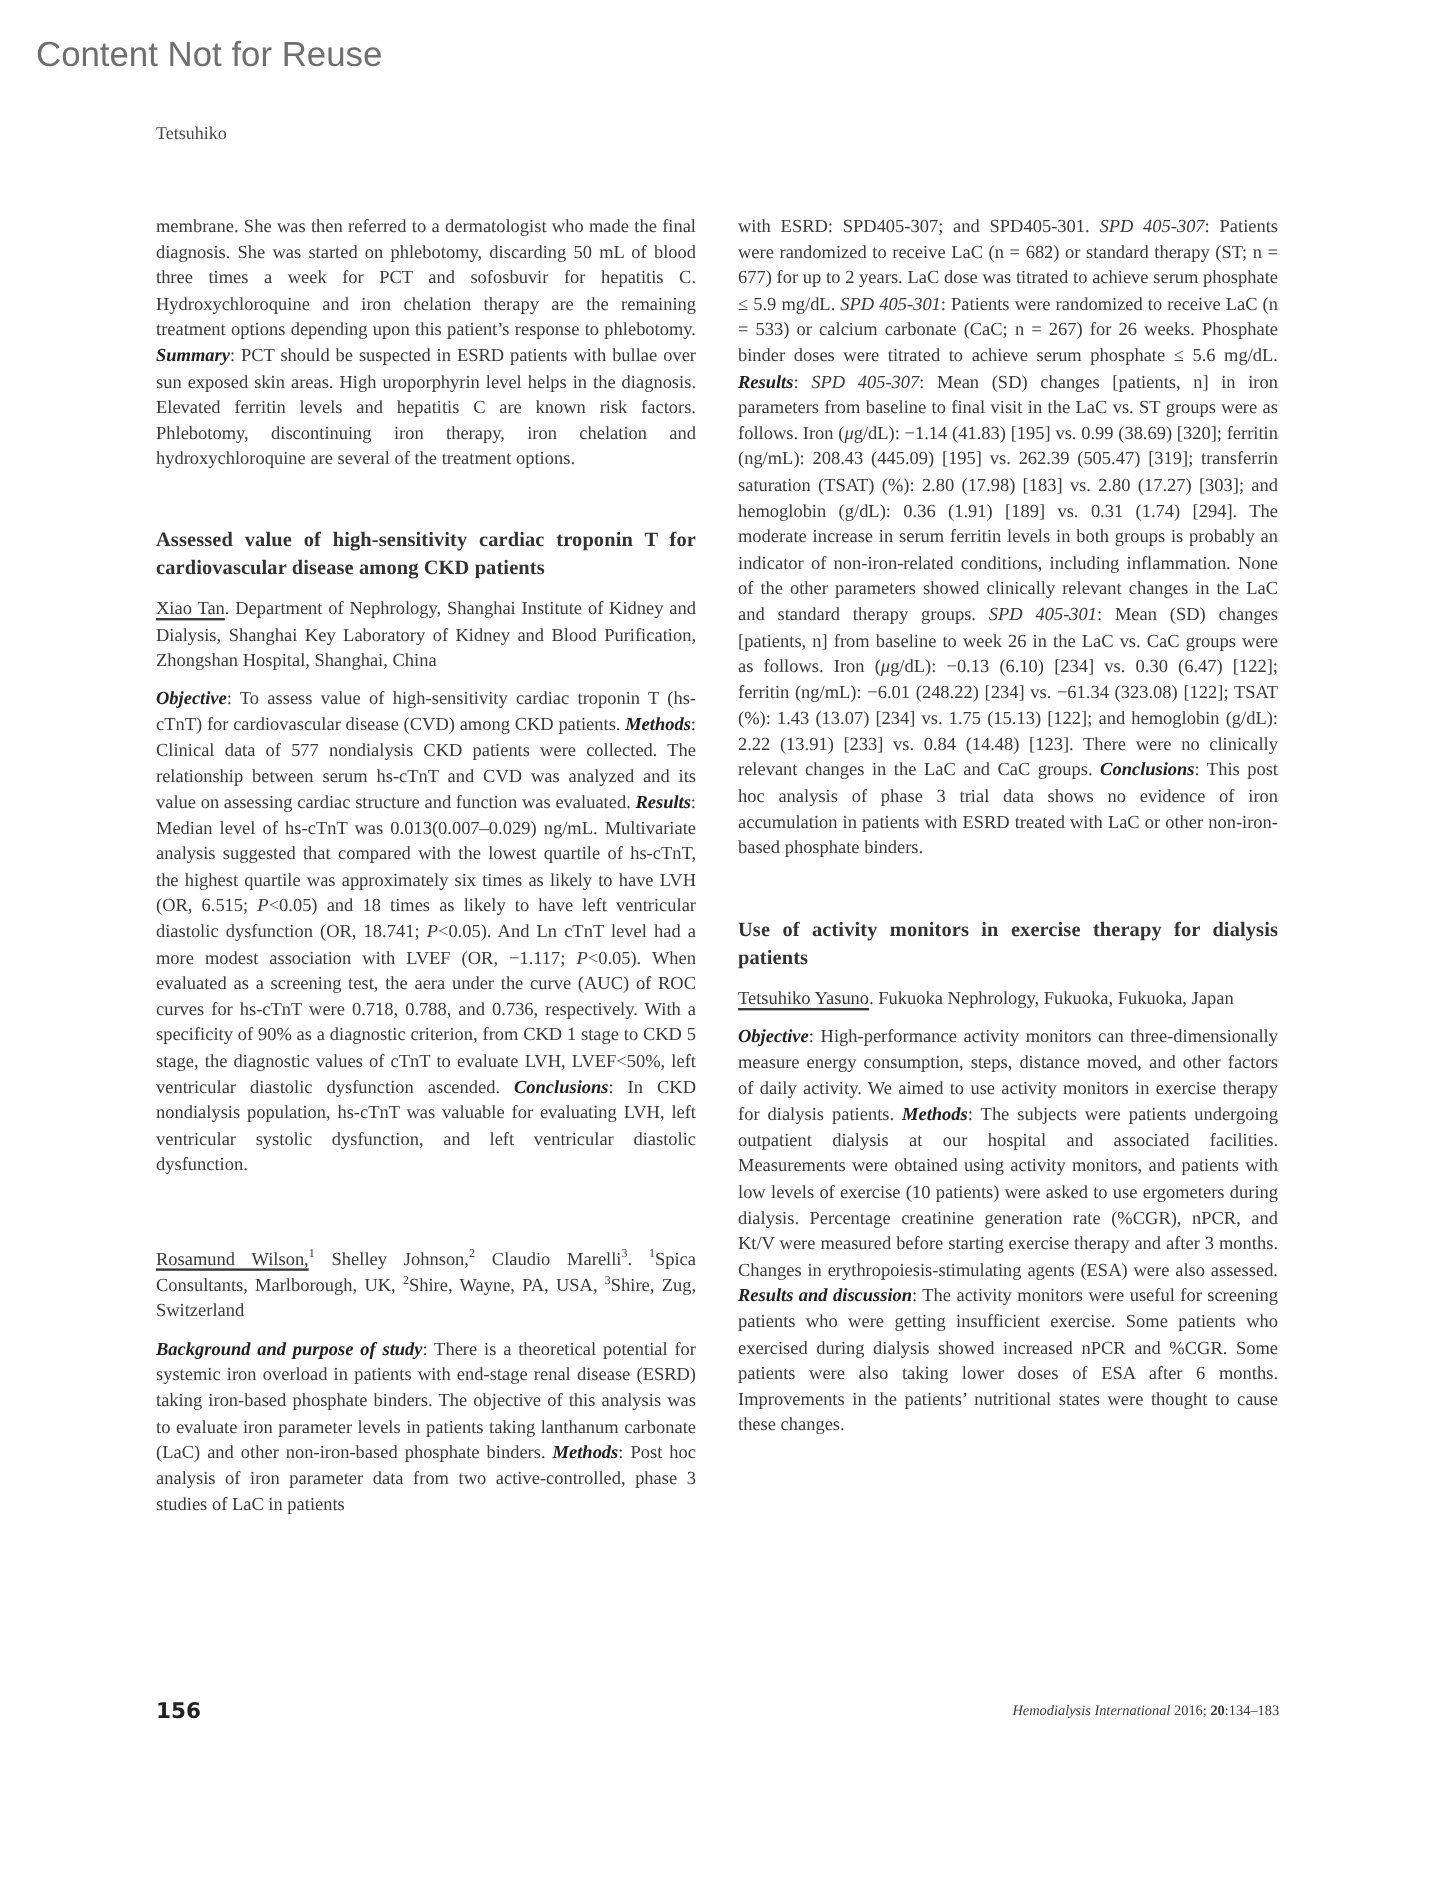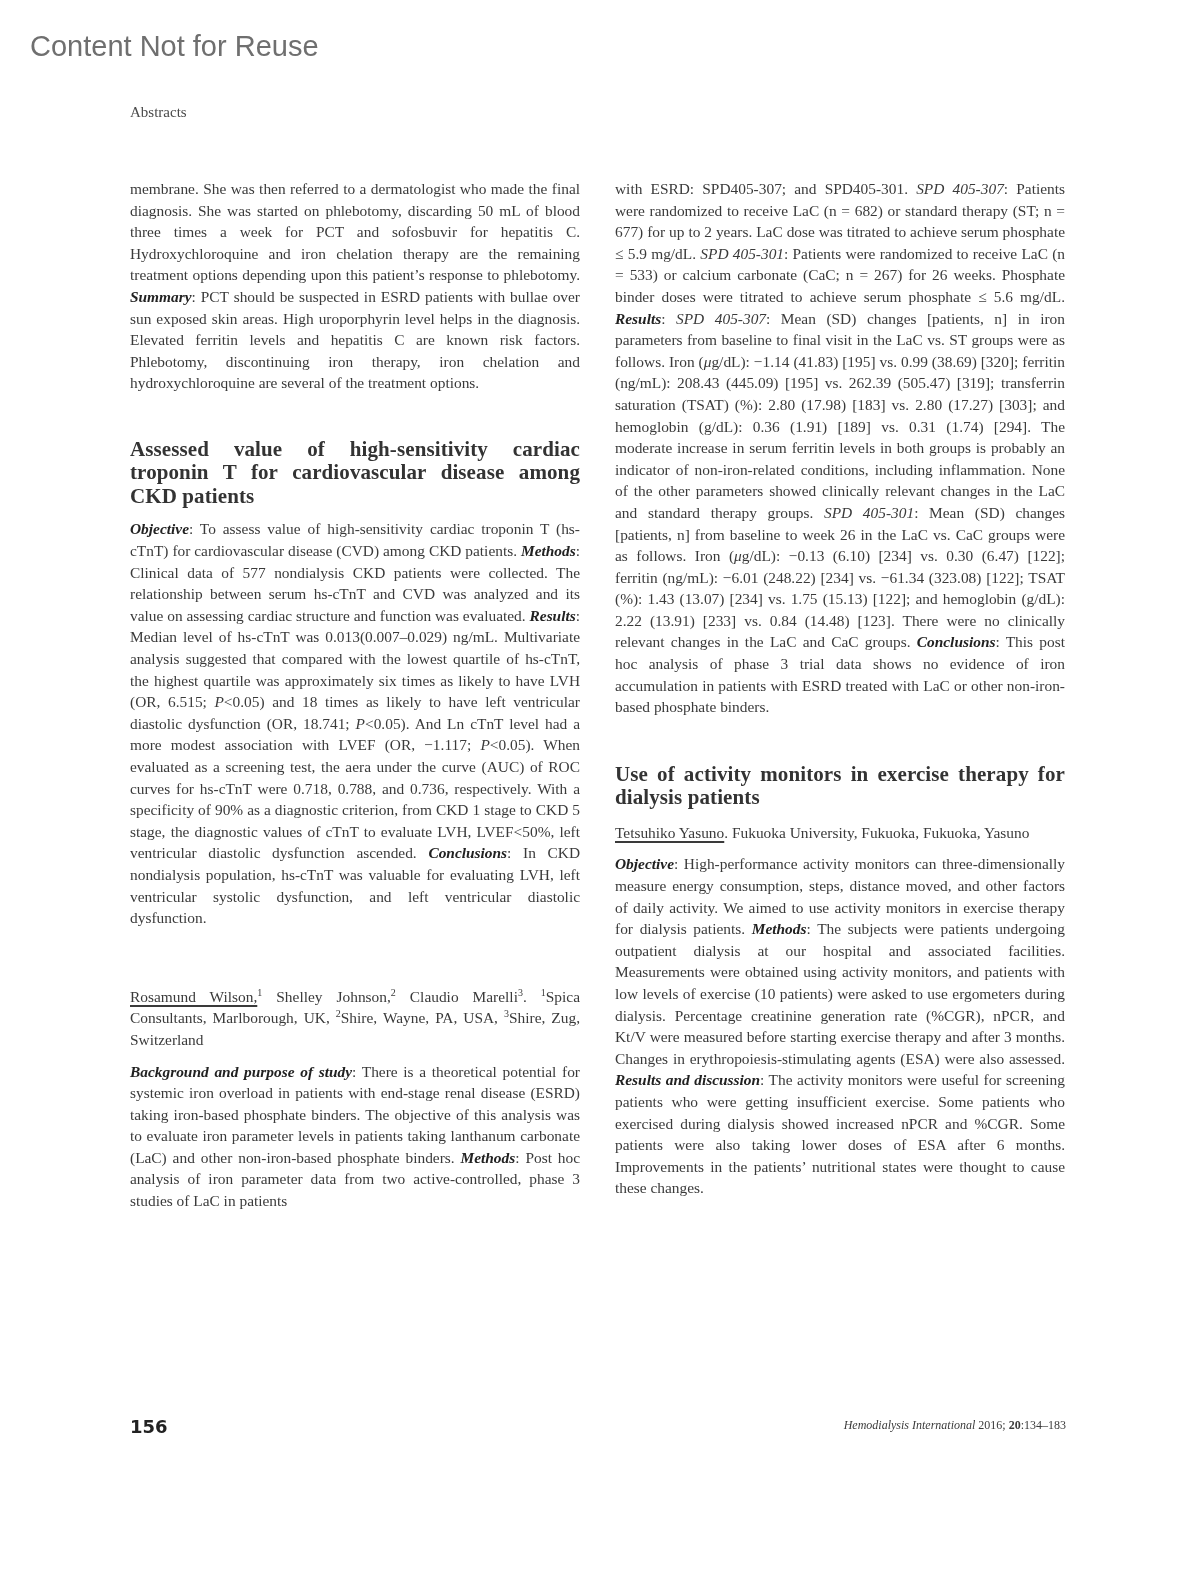--- a/index.html
+++ b/index.html
@@ -4,63 +4,64 @@
   <style>
     html, body { margin: 0; padding: 0; background: #ffffff; }
     body { width: 1200px; height: 1571px; position: relative; overflow: hidden; color: #3a3a3a; }
     .watermark { position: absolute; left: 30px; top: 30px; font-family: "Liberation Sans", sans-serif; font-size: 29px; color: #6f6f6f; }
     .running-head { position: absolute; left: 130px; top: 104px; font-family: "Liberation Serif", serif; font-size: 15px; color: #4a4a4a; }
     .col { position: absolute; top: 178px; width: 450px; font-family: Liberation Serif, serif; font-size: 15.4px; line-height: 21.6px; text-align: justify; hyphens: auto; }
     .col.left { left: 130px; }
     .col.right { left: 615px; }
     .col p { margin: 0; }
     .col p.gap { margin-top: 10px; }
-    .title { font-weight: bold; color: #333; font-size: 21px; line-height: 23.5px; margin: 0; letter-spacing: 0.1px; }
+    .title { font-weight: bold; color: #333; font-size: 17px; line-height: 23.5px; margin: 0; letter-spacing: 0.1px; }
     .authors { margin-top: 12px !important; }
     .presenter { text-decoration: underline; text-decoration-thickness: 2px; text-underline-offset: 3px; }
     .lbl { font-weight: bold; font-style: italic; color: #222; }
     .ital { font-style: italic; }
     sup { font-size: 10px; line-height: 0; }
     .spacer-a { height: 44px; }
     .spacer-b { height: 45px; }
     .footer-page { position: absolute; left: 130px; top: 1416px; font-family: "DejaVu Sans", sans-serif; font-weight: bold; font-size: 18px; color: #222; }
     .footer-cite { position: absolute; right: 134px; top: 1418px; font-family: "Liberation Serif", serif; font-size: 12px; color: #3a3a3a; }
     .footer-cite .journal { font-style: italic; }
     .footer-cite .vol { font-weight: bold; }
   </style>
 </head>
 <body>
 
 <div class="watermark">Content Not for Reuse</div>
-<div class="running-head">Abstracts</div>
+<div class="running-head">Tetsuhiko</div>
 
 <div class="col left">
   <p><span>membrane. She was then referred to a dermatologist who made the final diagnosis. She was started on phlebotomy, discarding 50 mL of blood three times a week for PCT and sofosbuvir for hepatitis C. Hydroxychloroquine and iron chelation therapy are the remaining treatment options depending upon this patient’s response to phlebotomy. </span><span class="lbl">Summary</span><span>: PCT should be suspected in ESRD patients with bullae over sun exposed skin areas. High uroporphyrin level helps in the diagnosis. Elevated ferritin levels and hepatitis C are known risk factors. Phlebotomy, discontinuing iron therapy, iron chelation and hydroxychloroquine are several of the treatment options.</span></p>
 
   <div class="spacer-a"></div>
 
   <section>
     <p class="title">Assessed value of high-sensitivity cardiac troponin T for cardiovascular disease among CKD patients</p>
+    <p class="authors"><span class="presenter">Xiao Tan</span><span>. Department of Nephrology, Shanghai Institute of Kidney and Dialysis, Shanghai Key Laboratory of Kidney and Blood Purification, Zhongshan Hospital, Shanghai, China</span></p>
     <p class="gap"><span class="lbl">Objective</span><span>: To assess value of high-sensitivity cardiac troponin T (hs-cTnT) for cardiovascular disease (CVD) among CKD patients. </span><span class="lbl">Methods</span><span>: Clinical data of 577 nondialysis CKD patients were collected. The relationship between serum hs-cTnT and CVD was analyzed and its value on assessing cardiac structure and function was evaluated. </span><span class="lbl">Results</span><span>: Median level of hs-cTnT was 0.013(0.007–0.029) ng/mL. Multivariate analysis suggested that compared with the lowest quartile of hs-cTnT, the highest quartile was approximately six times as likely to have LVH (OR, 6.515; </span><span class="ital">P</span><span>&lt;0.05) and 18 times as likely to have left ventricular diastolic dysfunction (OR, 18.741; </span><span class="ital">P</span><span>&lt;0.05). And Ln cTnT level had a more modest association with LVEF (OR, −1.117; </span><span class="ital">P</span><span>&lt;0.05). When evaluated as a screening test, the aera under the curve (AUC) of ROC curves for hs-cTnT were 0.718, 0.788, and 0.736, respectively. With a specificity of 90% as a diagnostic criterion, from CKD 1 stage to CKD 5 stage, the diagnostic values of cTnT to evaluate LVH, LVEF&lt;50%, left ventricular diastolic dysfunction ascended. </span><span class="lbl">Conclusions</span><span>: In CKD nondialysis population, hs-cTnT was valuable for evaluating LVH, left ventricular systolic dysfunction, and left ventricular diastolic dysfunction.</span></p>
   </section>
 
   <div class="spacer-b"></div>
 
   <section>
     <p class="authors"><span class="presenter">Rosamund Wilson,</span><sup>1</sup><span> Shelley Johnson,</span><sup>2</sup><span> Claudio Marelli</span><sup>3</sup><span>. </span><sup>1</sup><span>Spica Consultants, Marlborough, UK, </span><sup>2</sup><span>Shire, Wayne, PA, USA, </span><sup>3</sup><span>Shire, Zug, Switzerland</span></p>
     <p class="gap"><span class="lbl">Background and purpose of study</span><span>: There is a theoretical potential for systemic iron overload in patients with end-stage renal disease (ESRD) taking iron-based phosphate binders. The objective of this analysis was to evaluate iron parameter levels in patients taking lanthanum carbonate (LaC) and other non-iron-based phosphate binders. </span><span class="lbl">Methods</span><span>: Post hoc analysis of iron parameter data from two active-controlled, phase 3 studies of LaC in patients</span></p>
   </section>
 </div>
 
 <div class="col right">
   <p><span>with ESRD: SPD405-307; and SPD405-301. </span><span class="ital">SPD 405-307</span><span>: Patients were randomized to receive LaC (n = 682) or standard therapy (ST; n = 677) for up to 2 years. LaC dose was titrated to achieve serum phosphate ≤ 5.9 mg/dL. </span><span class="ital">SPD 405-301</span><span>: Patients were randomized to receive LaC (n = 533) or calcium carbonate (CaC; n = 267) for 26 weeks. Phosphate binder doses were titrated to achieve serum phosphate ≤ 5.6 mg/dL. </span><span class="lbl">Results</span><span>: </span><span class="ital">SPD 405-307</span><span>: Mean (SD) changes [patients, n] in iron parameters from baseline to final visit in the LaC vs. ST groups were as follows. Iron (</span><span class="ital">μ</span><span>g/dL): −1.14 (41.83) [195] vs. 0.99 (38.69) [320]; ferritin (ng/mL): 208.43 (445.09) [195] vs. 262.39 (505.47) [319]; transferrin saturation (TSAT) (%): 2.80 (17.98) [183] vs. 2.80 (17.27) [303]; and hemoglobin (g/dL): 0.36 (1.91) [189] vs. 0.31 (1.74) [294]. The moderate increase in serum ferritin levels in both groups is probably an indicator of non-iron-related conditions, including inflammation. None of the other parameters showed clinically relevant changes in the LaC and standard therapy groups. </span><span class="ital">SPD 405-301</span><span>: Mean (SD) changes [patients, n] from baseline to week 26 in the LaC vs. CaC groups were as follows. Iron (</span><span class="ital">μ</span><span>g/dL): −0.13 (6.10) [234] vs. 0.30 (6.47) [122]; ferritin (ng/mL): −6.01 (248.22) [234] vs. −61.34 (323.08) [122]; TSAT (%): 1.43 (13.07) [234] vs. 1.75 (15.13) [122]; and hemoglobin (g/dL): 2.22 (13.91) [233] vs. 0.84 (14.48) [123]. There were no clinically relevant changes in the LaC and CaC groups. </span><span class="lbl">Conclusions</span><span>: This post hoc analysis of phase 3 trial data shows no evidence of iron accumulation in patients with ESRD treated with LaC or other non-iron-based phosphate binders.</span></p>
 
   <div class="spacer-b"></div>
 
   <section>
     <p class="title">Use of activity monitors in exercise therapy for dialysis patients</p>
-    <p class="authors"><span class="presenter">Tetsuhiko Yasuno</span><span>. Fukuoka University, Fukuoka, Fukuoka, Yasuno</span></p>
+    <p class="authors"><span class="presenter">Tetsuhiko Yasuno</span><span>. Fukuoka Nephrology, Fukuoka, Fukuoka, Japan</span></p>
     <p class="gap"><span class="lbl">Objective</span><span>: High-performance activity monitors can three-dimensionally measure energy consumption, steps, distance moved, and other factors of daily activity. We aimed to use activity monitors in exercise therapy for dialysis patients. </span><span class="lbl">Methods</span><span>: The subjects were patients undergoing outpatient dialysis at our hospital and associated facilities. Measurements were obtained using activity monitors, and patients with low levels of exercise (10 patients) were asked to use ergometers during dialysis. Percentage creatinine generation rate (%CGR), nPCR, and Kt/V were measured before starting exercise therapy and after 3 months. Changes in erythropoiesis-stimulating agents (ESA) were also assessed. </span><span class="lbl">Results and discussion</span><span>: The activity monitors were useful for screening patients who were getting insufficient exercise. Some patients who exercised during dialysis showed increased nPCR and %CGR. Some patients were also taking lower doses of ESA after 6 months. Improvements in the patients’ nutritional states were thought to cause these changes.</span></p>
   </section>
 </div>
 
 <div class="footer-page">156</div>
 <div class="footer-cite"><span class="journal">Hemodialysis International</span><span> 2016; </span><span class="vol">20</span><span>:134–183</span></div>
 
 </body></html>

